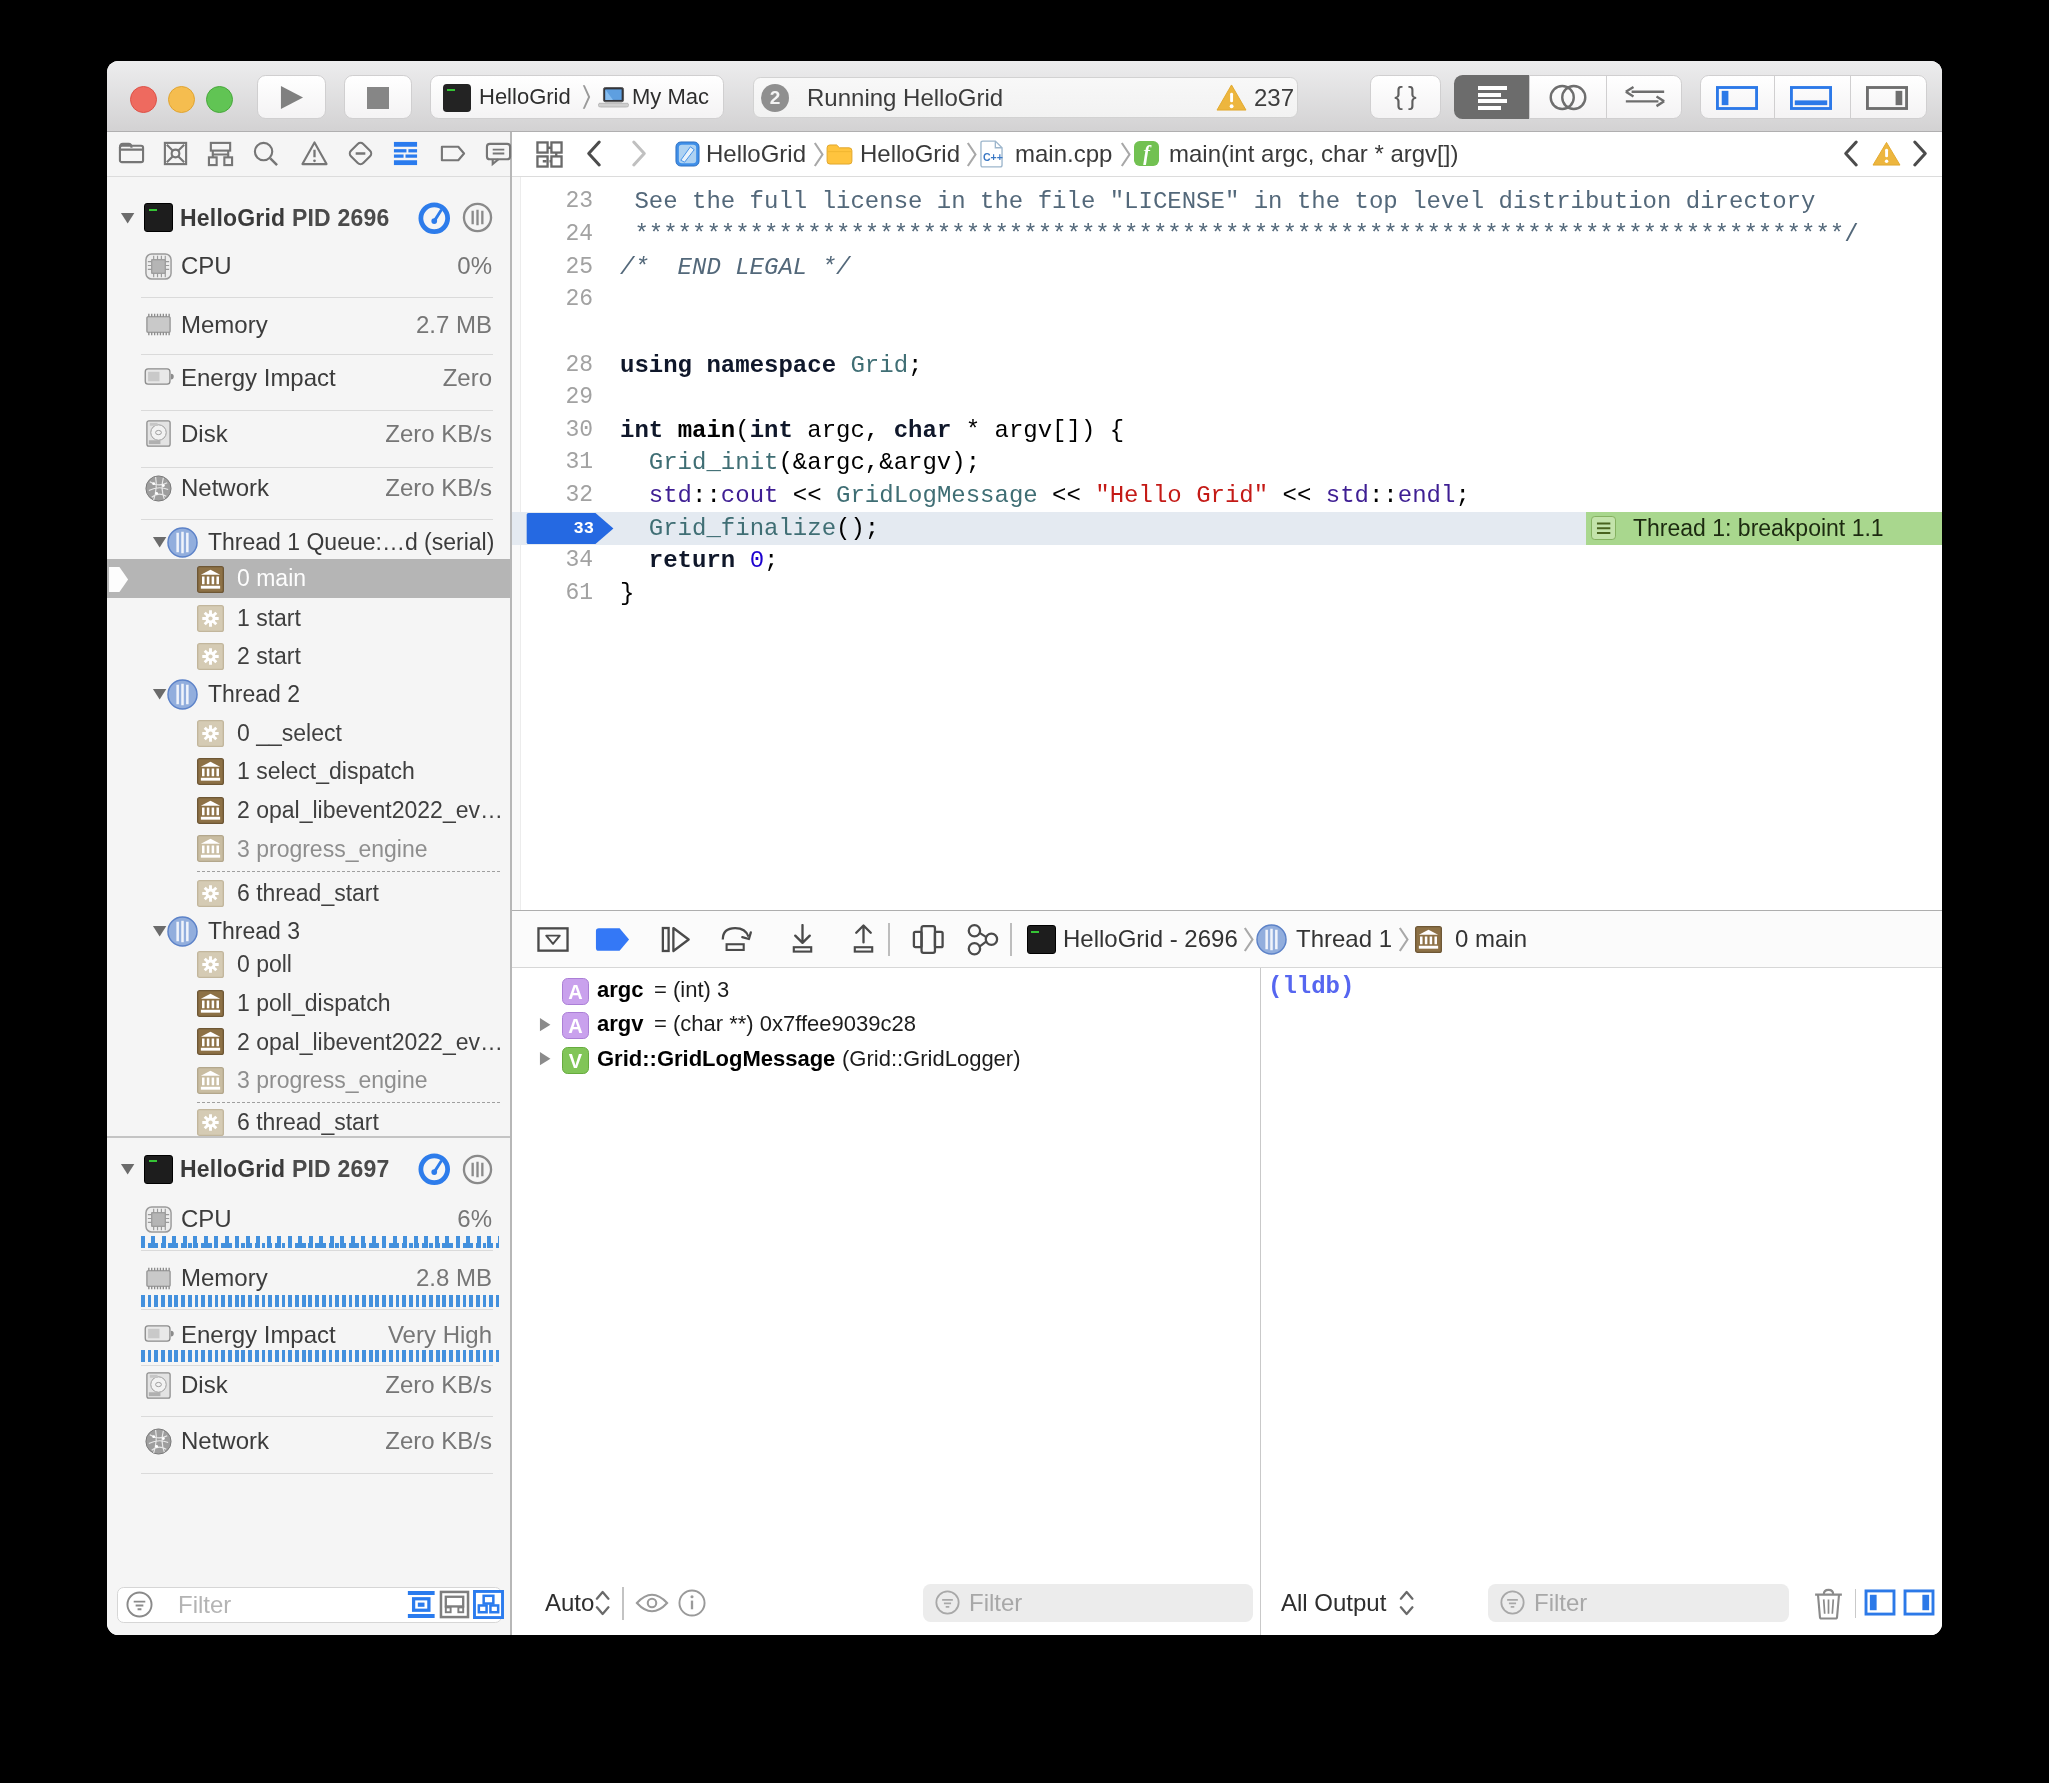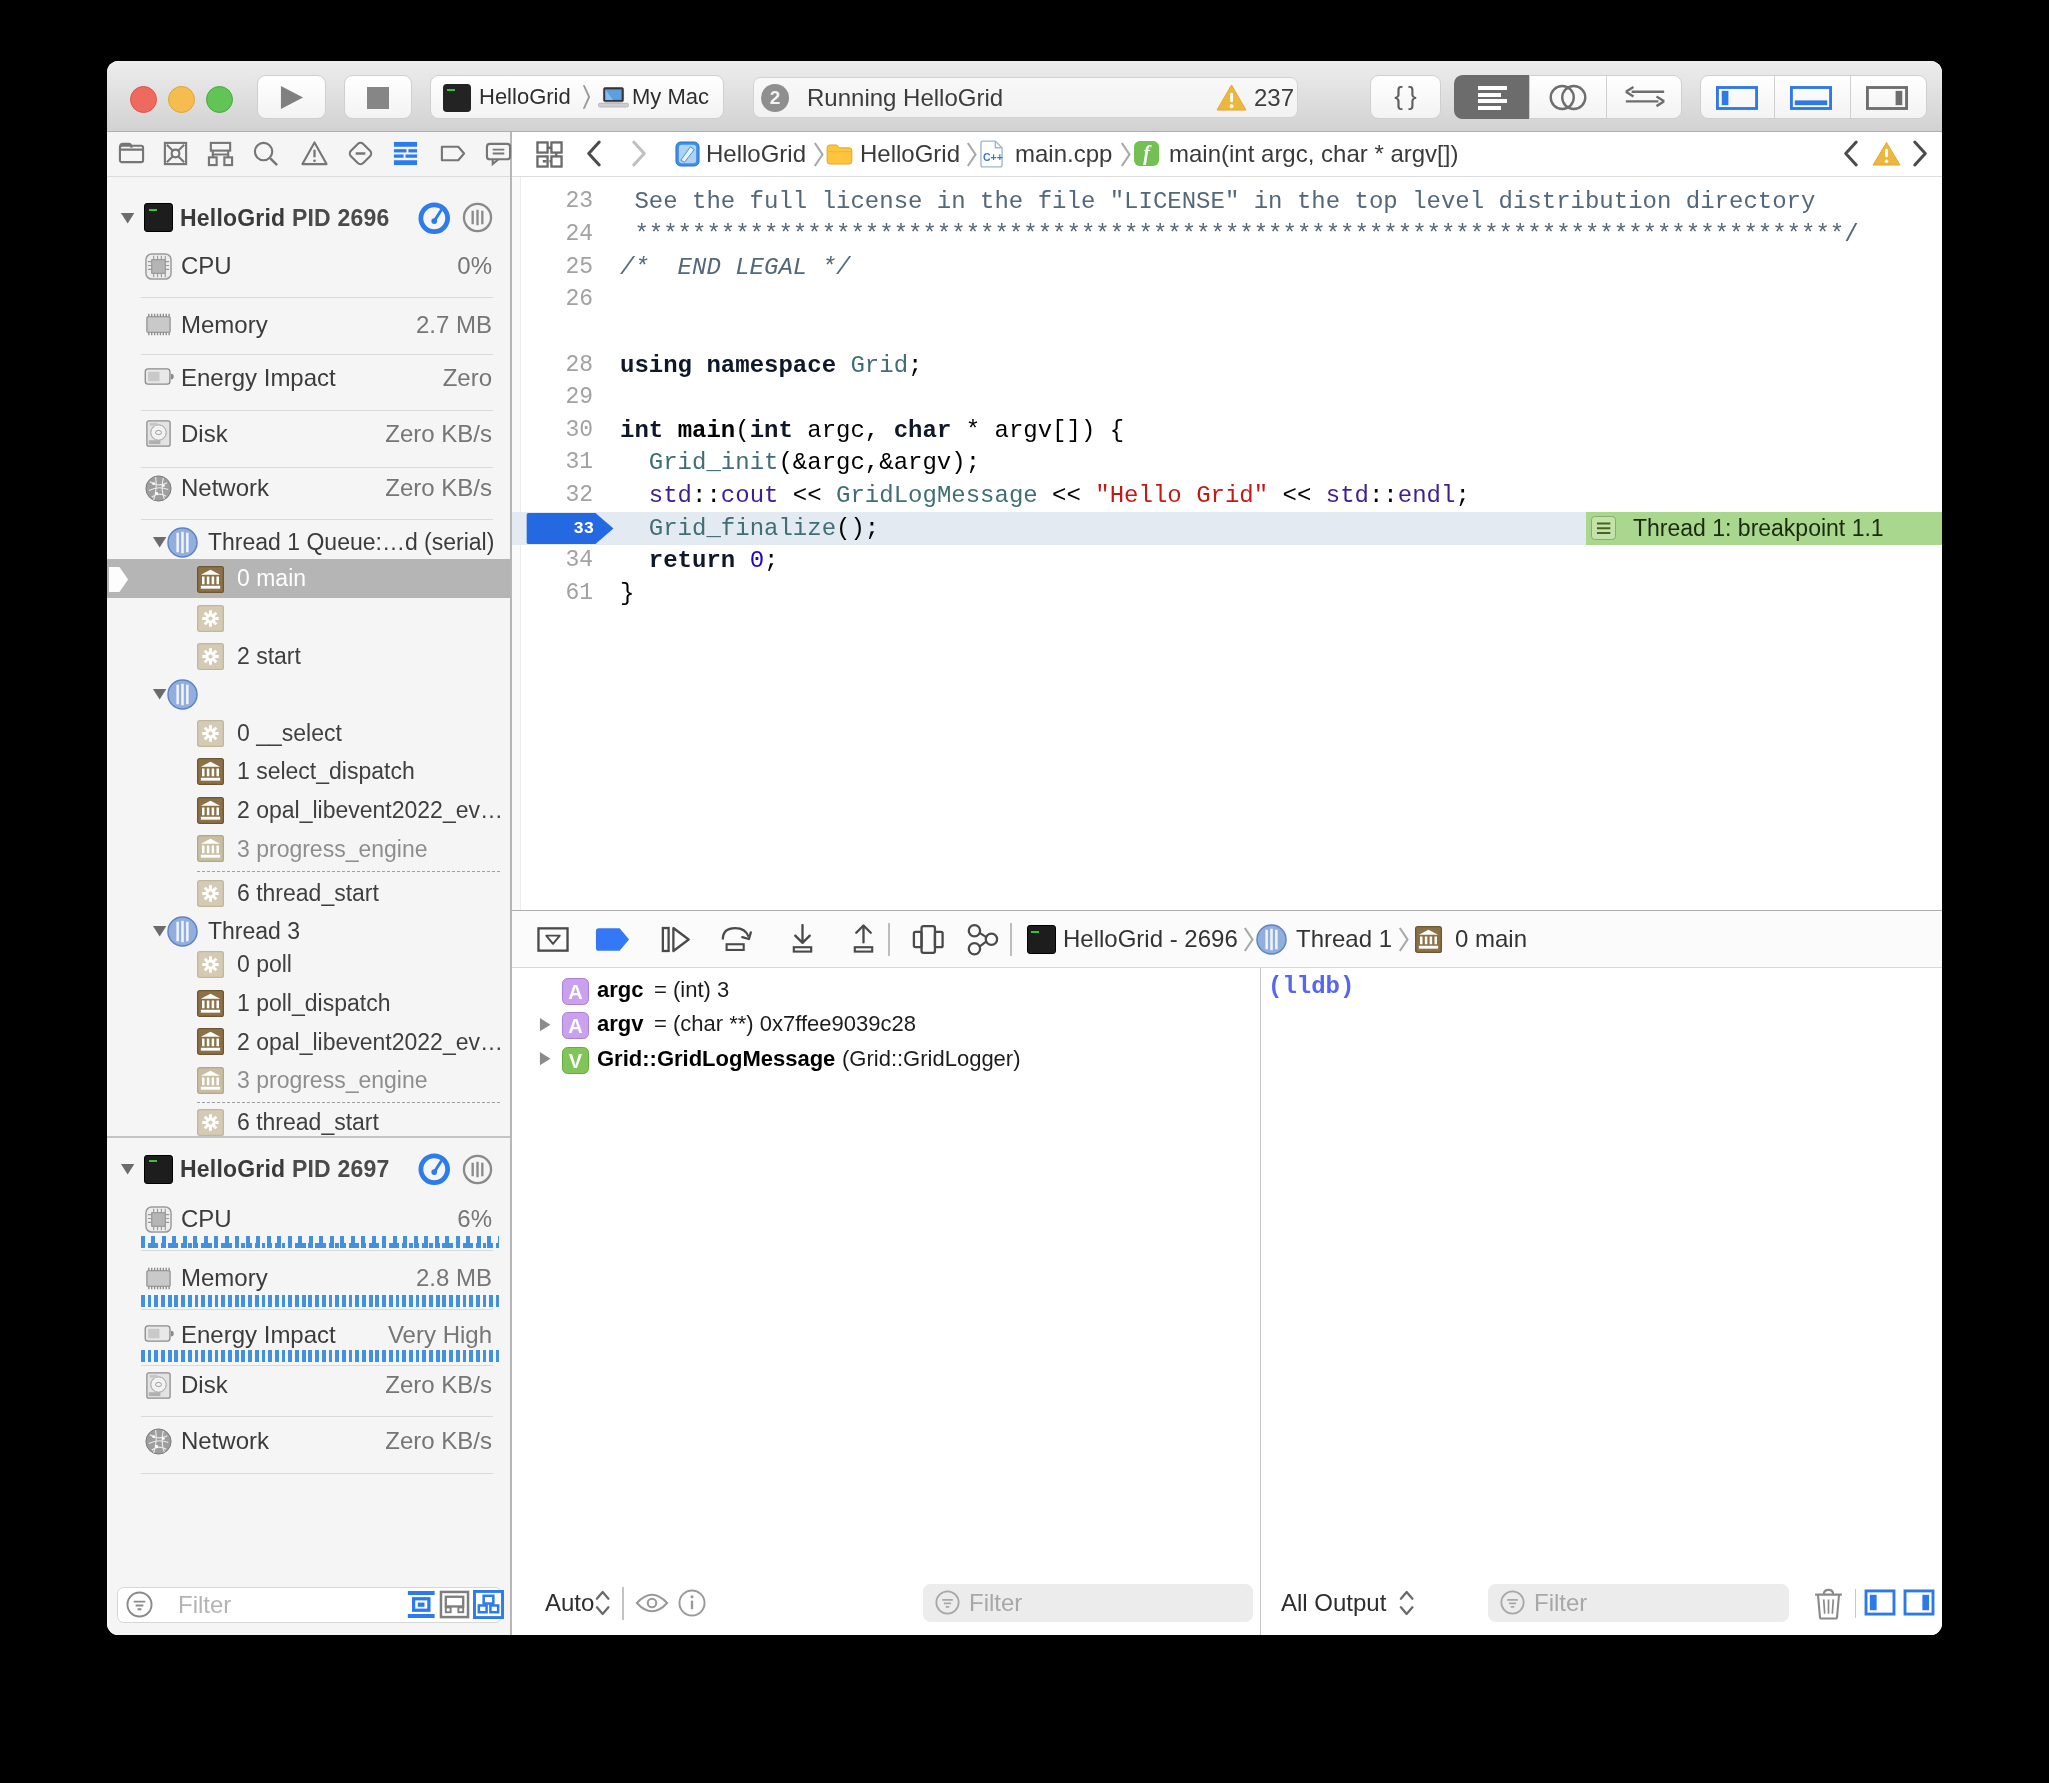--- a/index.html
+++ b/index.html
@@ -238,40 +238,46 @@
 <svg class="a" style="left:90px;top:544px;" width="27" height="27" viewBox="0 0 28 28">
       <rect x="0.7" y="0.7" width="26.6" height="26.6" rx="2" fill="#d5cbb4" stroke="#c2b69c" stroke-width="1.4"></rect>
       <g fill="#fff">
         <circle cx="14" cy="14" r="5.2"></circle>
         <g stroke="#fff" stroke-width="3">
           <path d="M14 5.5 v5 M14 17.5 v5 M5.5 14 h5 M17.5 14 h5 M8 8 l3.5 3.5 M16.5 16.5 l3.5 3.5 M20 8 l-3.5 3.5 M11.5 16.5 L8 20"></path>
         </g>
       </g>
       <circle cx="14" cy="14" r="2.2" fill="#d5cbb4"></circle>
     </svg>
+<div class="nrow" style="top:538px;">
+      <span class="stx">1 start</span>
+    </div>
 <svg class="a" style="left:90px;top:582px;" width="27" height="27" viewBox="0 0 28 28">
       <rect x="0.7" y="0.7" width="26.6" height="26.6" rx="2" fill="#d5cbb4" stroke="#c2b69c" stroke-width="1.4"></rect>
       <g fill="#fff">
         <circle cx="14" cy="14" r="5.2"></circle>
         <g stroke="#fff" stroke-width="3">
           <path d="M14 5.5 v5 M14 17.5 v5 M5.5 14 h5 M17.5 14 h5 M8 8 l3.5 3.5 M16.5 16.5 l3.5 3.5 M20 8 l-3.5 3.5 M11.5 16.5 L8 20"></path>
         </g>
       </g>
       <circle cx="14" cy="14" r="2.2" fill="#d5cbb4"></circle>
     </svg>
 <div class="nrow" style="top:576px;">
       <span class="stx">2 start</span>
     </div>
 <svg class="a" style="left:45px;top:626px;" width="15.3" height="13.4" viewBox="0 0 16 14">
       <path d="M1 2 L15 2 L8 13 Z" fill="#6b6b6b"></path>
     </svg>
 <svg class="a" style="left:60px;top:618px;" width="31" height="31" viewBox="0 0 32 32">
       <circle cx="16" cy="16" r="15" fill="#92aedd" stroke="#5c82c8" stroke-width="1.5"></circle>
       <path d="M11 6 v20 M16 5 v22 M21 6 v20" stroke="#f0f4fb" stroke-width="2.6"></path>
     </svg>
+<div class="nrow" style="top:614px;">
+      <span class="a" style="left:101px;color:#3b3b3b;font-size:23px;">Thread 2</span>
+    </div>
 <svg class="a" style="left:90px;top:659px;" width="27" height="27" viewBox="0 0 28 28">
       <rect x="0.7" y="0.7" width="26.6" height="26.6" rx="2" fill="#d5cbb4" stroke="#c2b69c" stroke-width="1.4"></rect>
       <g fill="#fff">
         <circle cx="14" cy="14" r="5.2"></circle>
         <g stroke="#fff" stroke-width="3">
           <path d="M14 5.5 v5 M14 17.5 v5 M5.5 14 h5 M17.5 14 h5 M8 8 l3.5 3.5 M16.5 16.5 l3.5 3.5 M20 8 l-3.5 3.5 M11.5 16.5 L8 20"></path>
         </g>
       </g>
       <circle cx="14" cy="14" r="2.2" fill="#d5cbb4"></circle>
     </svg>

